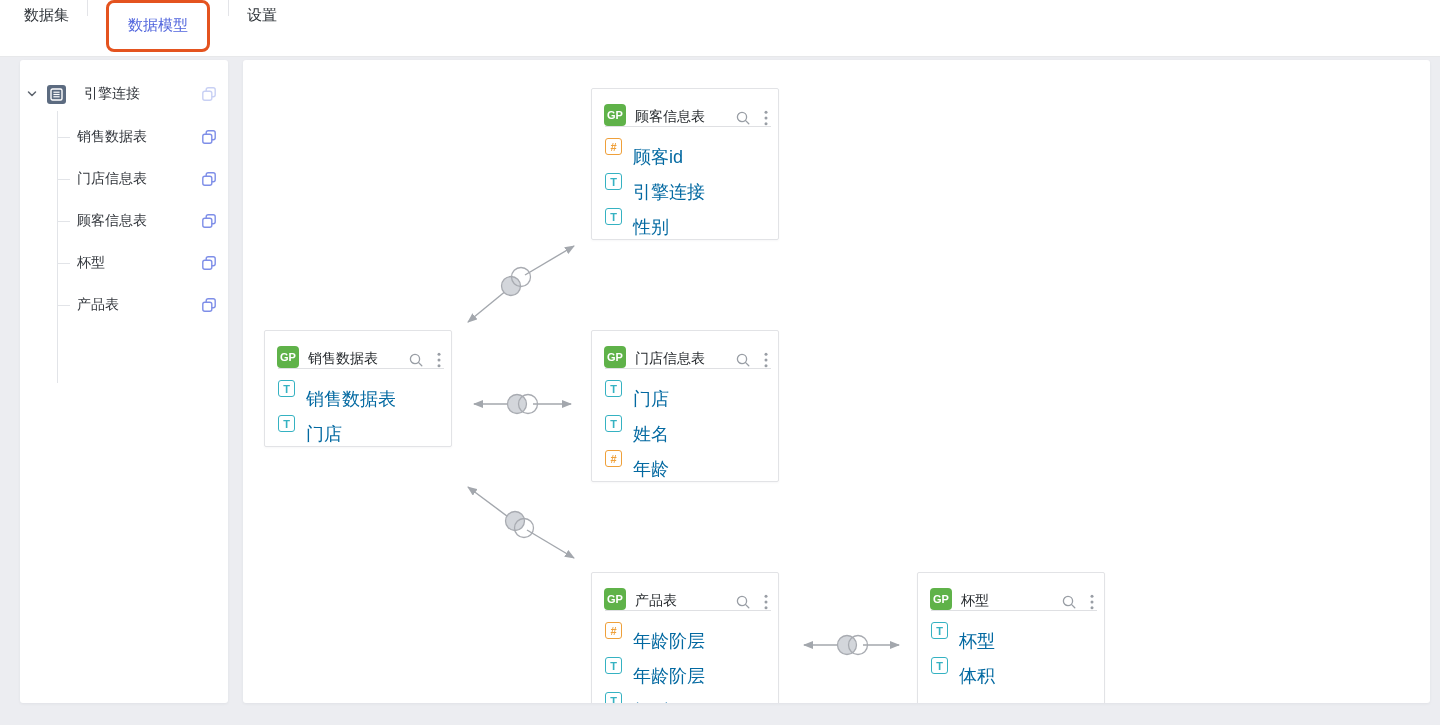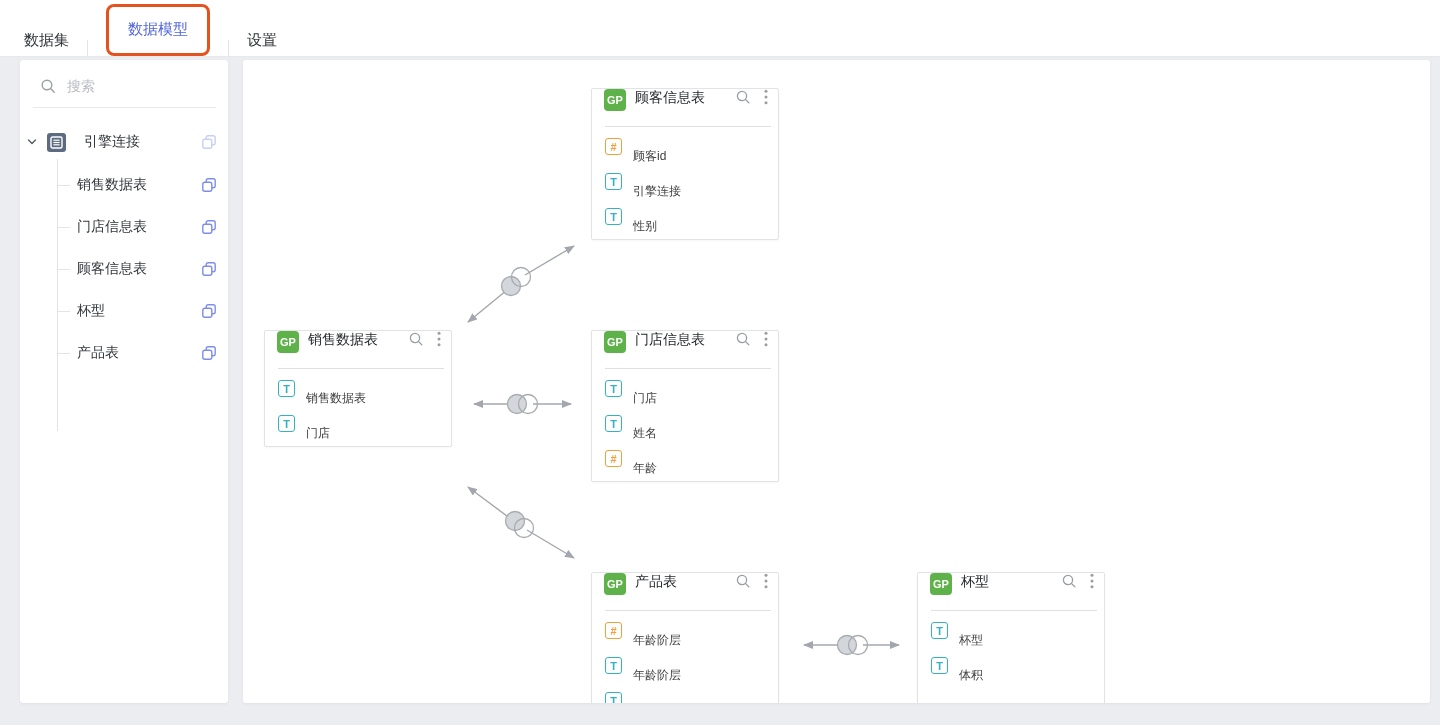--- a/index.html
+++ b/index.html
@@ -1,21 +1,21 @@
 <!DOCTYPE html>
 <html><head>
 <meta charset="utf-8">
 <style>
   * { margin:0; padding:0; box-sizing:border-box; }
   html,body { width:1440px; height:725px; overflow:hidden; background:#ecedf1;
     font-family:"Liberation Sans", sans-serif; color:#2e3338; }
 
   
   .topbar { height:57px; background:#fff; border-bottom:1px solid #e7e8ea;
-    display:flex; align-items:flex-end; padding-left:22px; position:relative; }
+    display:flex; align-items:flex-start; padding-left:22px; position:relative; }
   .tab { font-size:15px; color:#2e3338; cursor:pointer; padding:6px 2px; white-space:nowrap; }
   .tab.active { color:#5165dd; }
   .tab-divider { width:1px; height:16px; background:#e3e4e8; margin:0 16px; }
   .annotation-box { border:3px solid #e4531f; border-radius:8px; padding:7px 17px 8px 17px;
     margin:0 2px; display:inline-flex; align-items:center; }
 
   
   .page { position:relative; height:668px; }
   .sidebar { position:absolute; left:20px; top:3px; width:208px; height:643px;
     background:#fff; border-radius:3px; box-shadow:0 1px 3px rgba(40,50,70,.06); }
@@ -40,30 +40,30 @@
     width:1px; background:#e2e4e8; }
   .tree-child { position:relative; height:42px; display:flex; align-items:center;
     padding:0 11px 0 57px; cursor:pointer; }
   .tree-child::before { content:''; position:absolute; left:37px; top:50%; width:13px; height:1px;
     background:#e2e4e8; }
   .tree-child .child-label { font-size:14px; color:#33373d; flex:1; }
 
   
   .card { position:absolute; width:188px; background:#fff; border:1px solid #e2e3e6;
     border-radius:2px; box-shadow:0 1px 2px rgba(40,50,70,.04); }
-  .card-head { height:37px; display:flex; align-items:flex-start; padding:0 10px 0 12px; }
+  .card-head { height:37px; display:flex; align-items:flex-end; padding:0 10px 0 12px; }
   .badge { width:22px; height:22px; border-radius:4px; background:#5fb249; color:#fff;
     font-size:11px; font-weight:bold; display:flex; align-items:center; justify-content:center; }
   .card-title { font-size:14px; color:#262a2e; margin-left:9px; flex:1; white-space:nowrap; }
   .head-icons { display:flex; align-items:center; gap:13px; color:#999ea5; }
   .head-icons svg { cursor:pointer; }
   .hdiv { height:1px; background:#dfe0e3; margin:0 7px 0 13px; }
   .card-body { padding:2px 0 5px 0; }
   .field { height:35px; display:flex; align-items:center; padding-left:13px; }
-  .flabel { font-size:12px; color:#404040; margin-left:11px; white-space:nowrap;margin-top:20px; }
+  .flabel { font-size:18px; color:#0369a1; margin-left:11px; white-space:nowrap;margin-top:20px; }
   .ficon { width:17px; height:17px; border-radius:3px; display:flex; align-items:center;
     justify-content:center; font-size:11px; font-weight:bold; }
   .ficon.num  { border:1.3px solid #efa03a; color:#efa03a; }
   .ficon.text { border:1.3px solid #35b2c2; color:#35b2c2; }
   .ficon.date { border:none; color:#7b82e8; }
   .links { position:absolute; left:0; top:0; }
 </style>
 </head>
 <body>
 
@@ -73,27 +73,20 @@
   <div class="annotation-box">
     <div class="tab active">数据模型</div>
   </div>
   <div class="tab-divider"></div>
   <div class="tab">设置</div>
 </div>
 
 <div class="page">
 
   <aside class="sidebar">
-    <div class="search">
-      <svg width="16" height="16" viewBox="0 0 16 16">
-        <circle cx="7" cy="7" r="4.8" fill="none" stroke="#9aa0a6" stroke-width="1.4"></circle>
-        <line x1="10.6" y1="10.6" x2="14.2" y2="14.2" stroke="#9aa0a6" stroke-width="1.4" stroke-linecap="round"></line>
-      </svg>
-      <input placeholder="搜索" style="">
-    </div>
 
     <div class="tree">
       <div class="tree-root">
         <span class="chev">
           <svg width="12" height="12" viewBox="0 0 12 12">
               <path d="M2.5 4 L6 7.5 L9.5 4" fill="none" stroke="currentColor" stroke-width="1.5" stroke-linecap="round" stroke-linejoin="round"></path>
             </svg>
         </span>
         <span class="root-icon">
           <svg width="13" height="13" viewBox="0 0 13 13">

